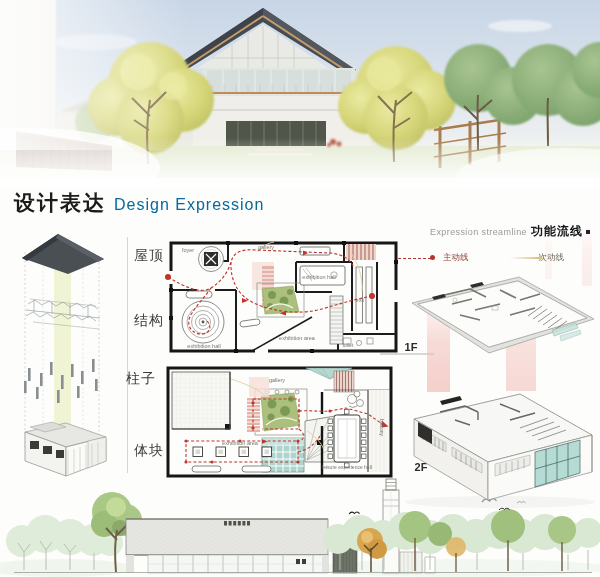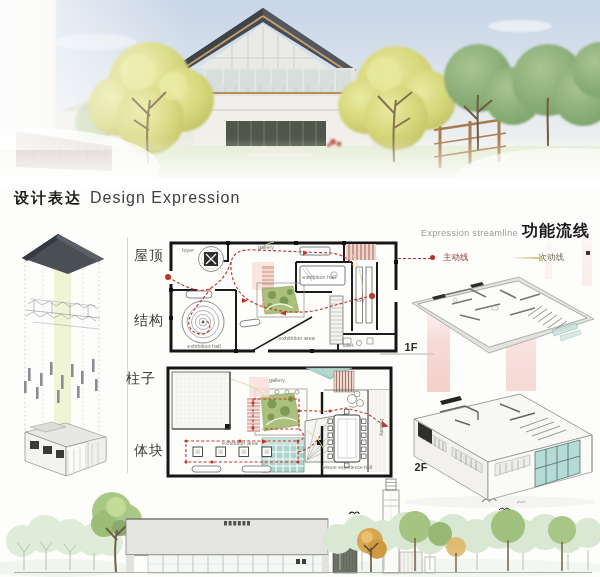--- a/index.html
+++ b/index.html
@@ -2,24 +2,24 @@
 <html><head>
 <meta charset="utf-8">
 <style>
   html,body{margin:0;padding:0;background:#ffffff;}
   #board{position:relative;width:600px;height:577px;background:#fdfdfc;overflow:hidden;
          font-family:"Liberation Sans",sans-serif;}
   .abs{position:absolute;}
   .lbl{position:absolute;white-space:nowrap;line-height:1;color:#75756f;
        transform:translateX(-50%);font-family:"Liberation Sans",sans-serif;}
   .lbl-left{transform:none;}
-  .title-cn{font-size:15px;font-weight:bold;color:#1b1b19;letter-spacing:2px;}
-  .title-en{font-size:16px;color:#404040;letter-spacing:1px;margin-left:8px;}
+  .title-cn{font-size:21px;font-weight:bold;color:#1b1b19;letter-spacing:2px;}
+  .title-en{font-size:16px;color:#0369a1;letter-spacing:1px;margin-left:8px;}
   .cap-en{font-size:9px;color:#9a9a96;letter-spacing:.4px;}
-  .cap-cn{font-size:16px;font-weight:bold;color:#15151a;margin-left:4px;letter-spacing:1px;}
+  .cap-cn{font-size:12px;font-weight:bold;color:#15151a;margin-left:4px;letter-spacing:1px;}
   .cap-sq{display:inline-block;width:4px;height:4px;background:#15151a;margin-left:3px;margin-bottom:1px;}
   .legend{position:absolute;left:398px;top:252px;display:flex;align-items:center;}
   .dash-red{width:33px;border-top:1.6px dashed #b5342c;position:relative;}
   .dash-red::after{content:"";position:absolute;right:-4px;top:-3.2px;width:5px;height:5px;
        border-radius:50%;background:#b5342c;}
   .leg-lab1{font-size:8.5px;color:#8d3a32;margin-left:12px;}
   .leg-lab2{font-size:8.5px;color:#6e6654;}
   .line-yellow{width:30px;height:1.6px;margin-left:40px;position:relative;
        background:linear-gradient(90deg,rgba(224,206,150,0),#d7c186);}
   .line-yellow::after{content:"";position:absolute;right:-4px;top:-2.2px;

